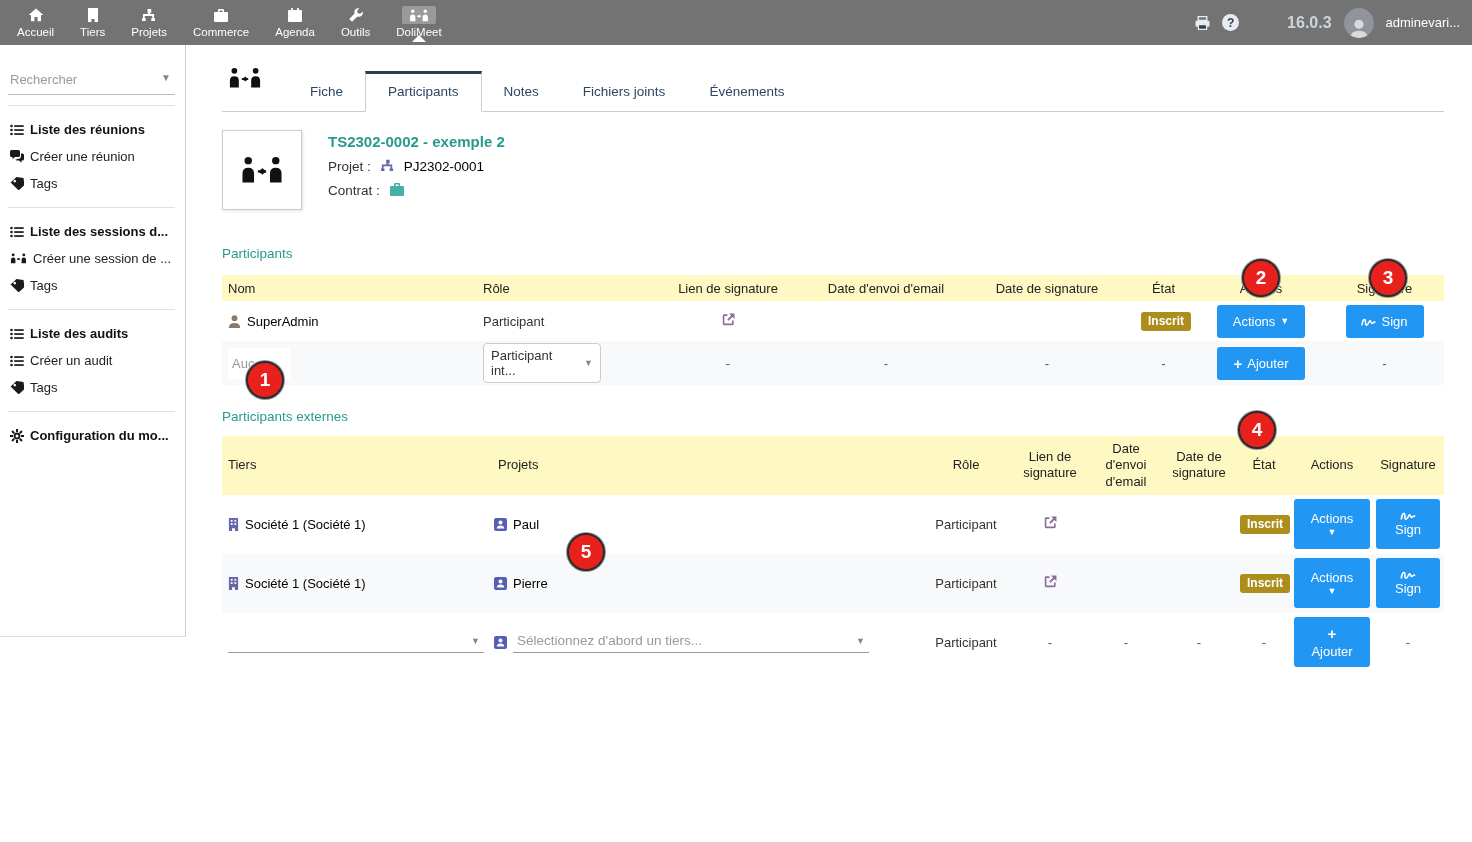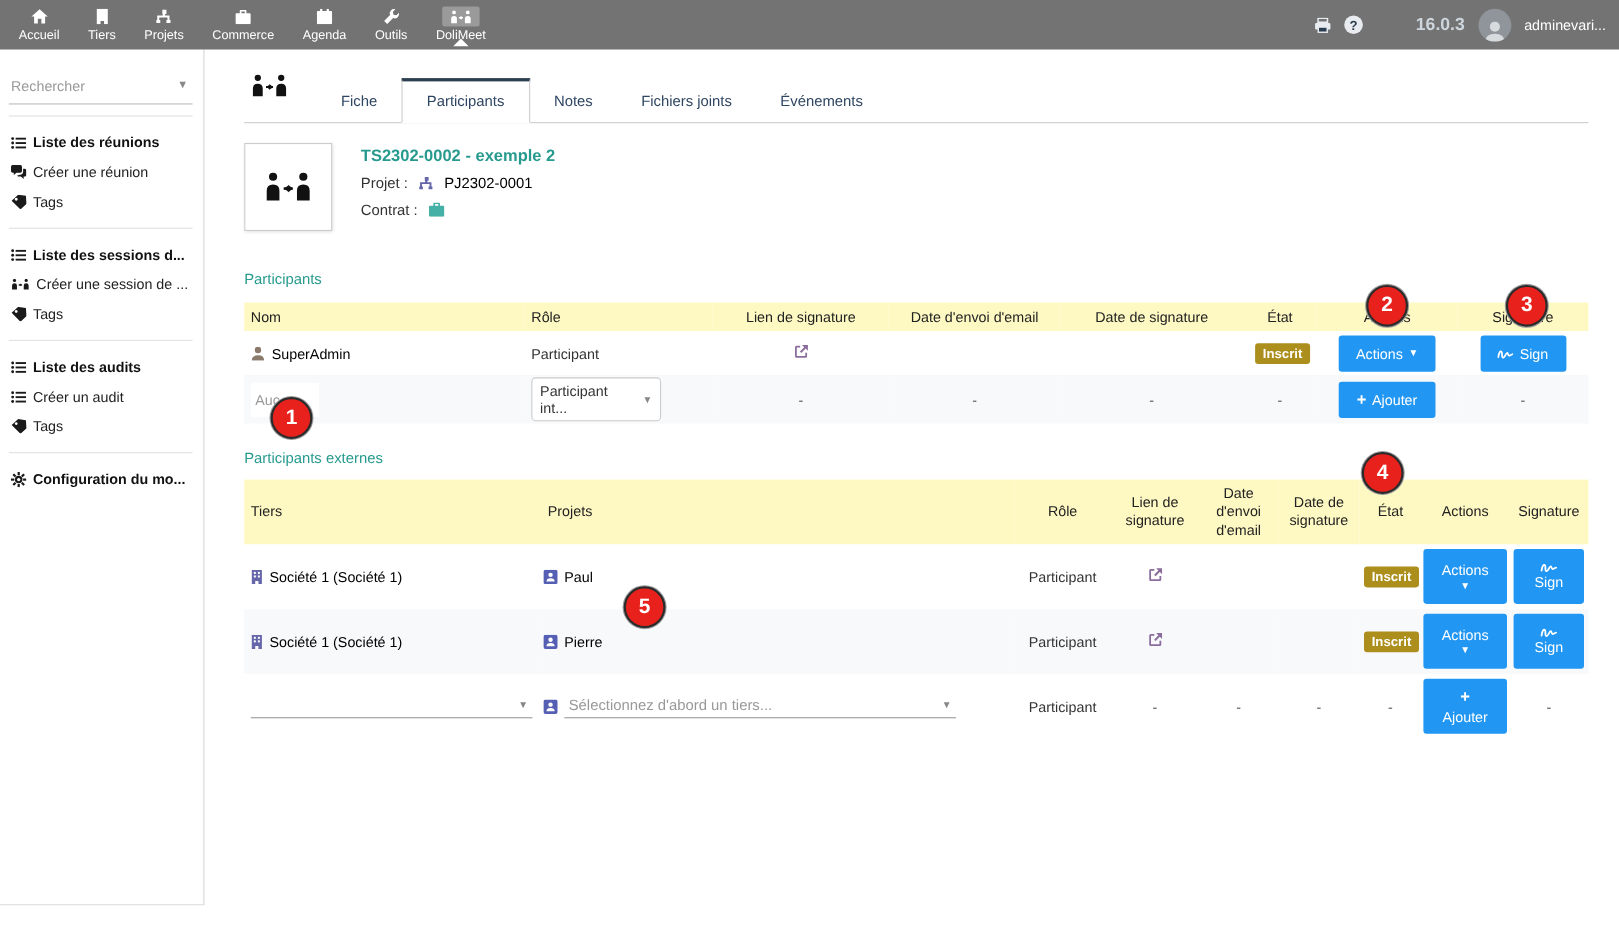--- a/index.html
+++ b/index.html
@@ -13,21 +13,21 @@
   .menu-item.active .iconbox { background:rgba(255,255,255,.28); padding:1px 7px; border-radius:2px; }
   .menu-item.active::after { content:""; position:absolute; bottom:0; left:50%; transform:translateX(-50%); border-left:7px solid transparent; border-right:7px solid transparent; border-bottom:7px solid #fff; }
   .menu-label { font-size:11.5px; color:#fff; }
   .topbar-right { margin-left:auto; display:flex; align-items:center; gap:12px; padding-right:12px; }
   .tb-version { font-size:16px; color:#cdd5dd; font-weight:bold;margin-left:36px; }
   .help-circle { width:17px; height:17px; border-radius:50%; background:#e8ecf0; color:#2d3e50; font-size:12px; font-weight:bold; display:flex; align-items:center; justify-content:center; }
   .avatar { width:30px; height:30px; border-radius:50%; background:#8f959b; display:flex; align-items:flex-end; justify-content:center; overflow:hidden; }
   .tb-user { font-size:13px; color:#fff; }
 
   
-  .sidebar { position:absolute; left:0; top:45px; width:186px; height:778px; background:#fff; border-right:1px solid #ccc; border-bottom:1px solid #ddd; padding:22px 10px 0 8px; }
+  .sidebar { position:absolute; left:0; top:45px; width:186px; height:592px; background:#fff; border-right:1px solid #ccc; border-bottom:1px solid #ddd; padding:22px 10px 0 8px; }
   .search-wrap { position:relative; border-bottom:1px solid #bbb; padding:3px 2px 6px; margin-bottom:6px; }
   .search-input { border:none; outline:none; width:140px; font-size:13px; color:#444; font-family:inherit; background:transparent; }
   .search-input::placeholder { color:#999; }
   .search-caret { position:absolute; right:4px; top:5px; color:#888; font-size:10px; }
   .side-sep { border:none; border-top:1px solid #e2e2e2; margin:10px 0; }
   .side-item { display:flex; align-items:center; gap:6px; padding:6px 2px; font-size:13px; color:#222; cursor:pointer; white-space:nowrap; overflow:hidden; }
   .side-item.bold { font-weight:bold; color:#111; }
   .side-item svg { flex:0 0 auto; }
 
   
@@ -37,21 +37,21 @@
   .tabs-row { display:flex; align-items:flex-end; border-bottom:1px solid #ccc; margin-top:22px; height:45px; }
   .tabs-icon { align-self:flex-start; margin:0 26px 0 6px; }
   .tab { padding:12px 22px; font-size:13.5px; color:#2f4662; cursor:pointer; }
   .tab.active { background:#fff; border:1px solid #ccc; border-bottom:1px solid #fff; border-top:3px solid #2d3e50; margin-bottom:-1px; padding-top:10px; }
 
   
   .banner { display:flex; margin-top:18px; }
   .thumb { width:80px; height:80px; border:1px solid #ccc; box-shadow:1px 1px 3px rgba(0,0,0,.12); display:flex; align-items:center; justify-content:center; background:#fff; }
   .banner-info { margin-left:26px; padding-top:3px; }
   .banner-ref { color:#279a8e; font-weight:bold; font-size:15px; }
-  .banner-line { font-size:13.5px; color:#333; margin-top:9px; display:flex; align-items:center; gap:10px; }
+  .banner-line { font-size:13.5px; color:#333; margin-top:9px; display:flex; gap:10px; }
   .link { color:#000000; text-decoration:none; cursor:pointer; }
   .status-badge { margin-left:auto; align-self:flex-start; margin-top:7px; border:2px solid #b3a23c; border-radius:4px; background:#fff; padding:4px 10px; font-size:14px; font-weight:bold; color:#111; }
 
   .section-title { color:#279a8e; font-size:13.5px; margin-top:36px; }
 
   
   table { border-collapse:collapse; table-layout:fixed; width:1222px; }
   .tbl1 { margin-top:14px; }
   .tbl2 { margin-top:12px; }
   thead th { background:#fef9c3; font-weight:normal; font-size:13px; color:#222; padding:5px 6px; }

